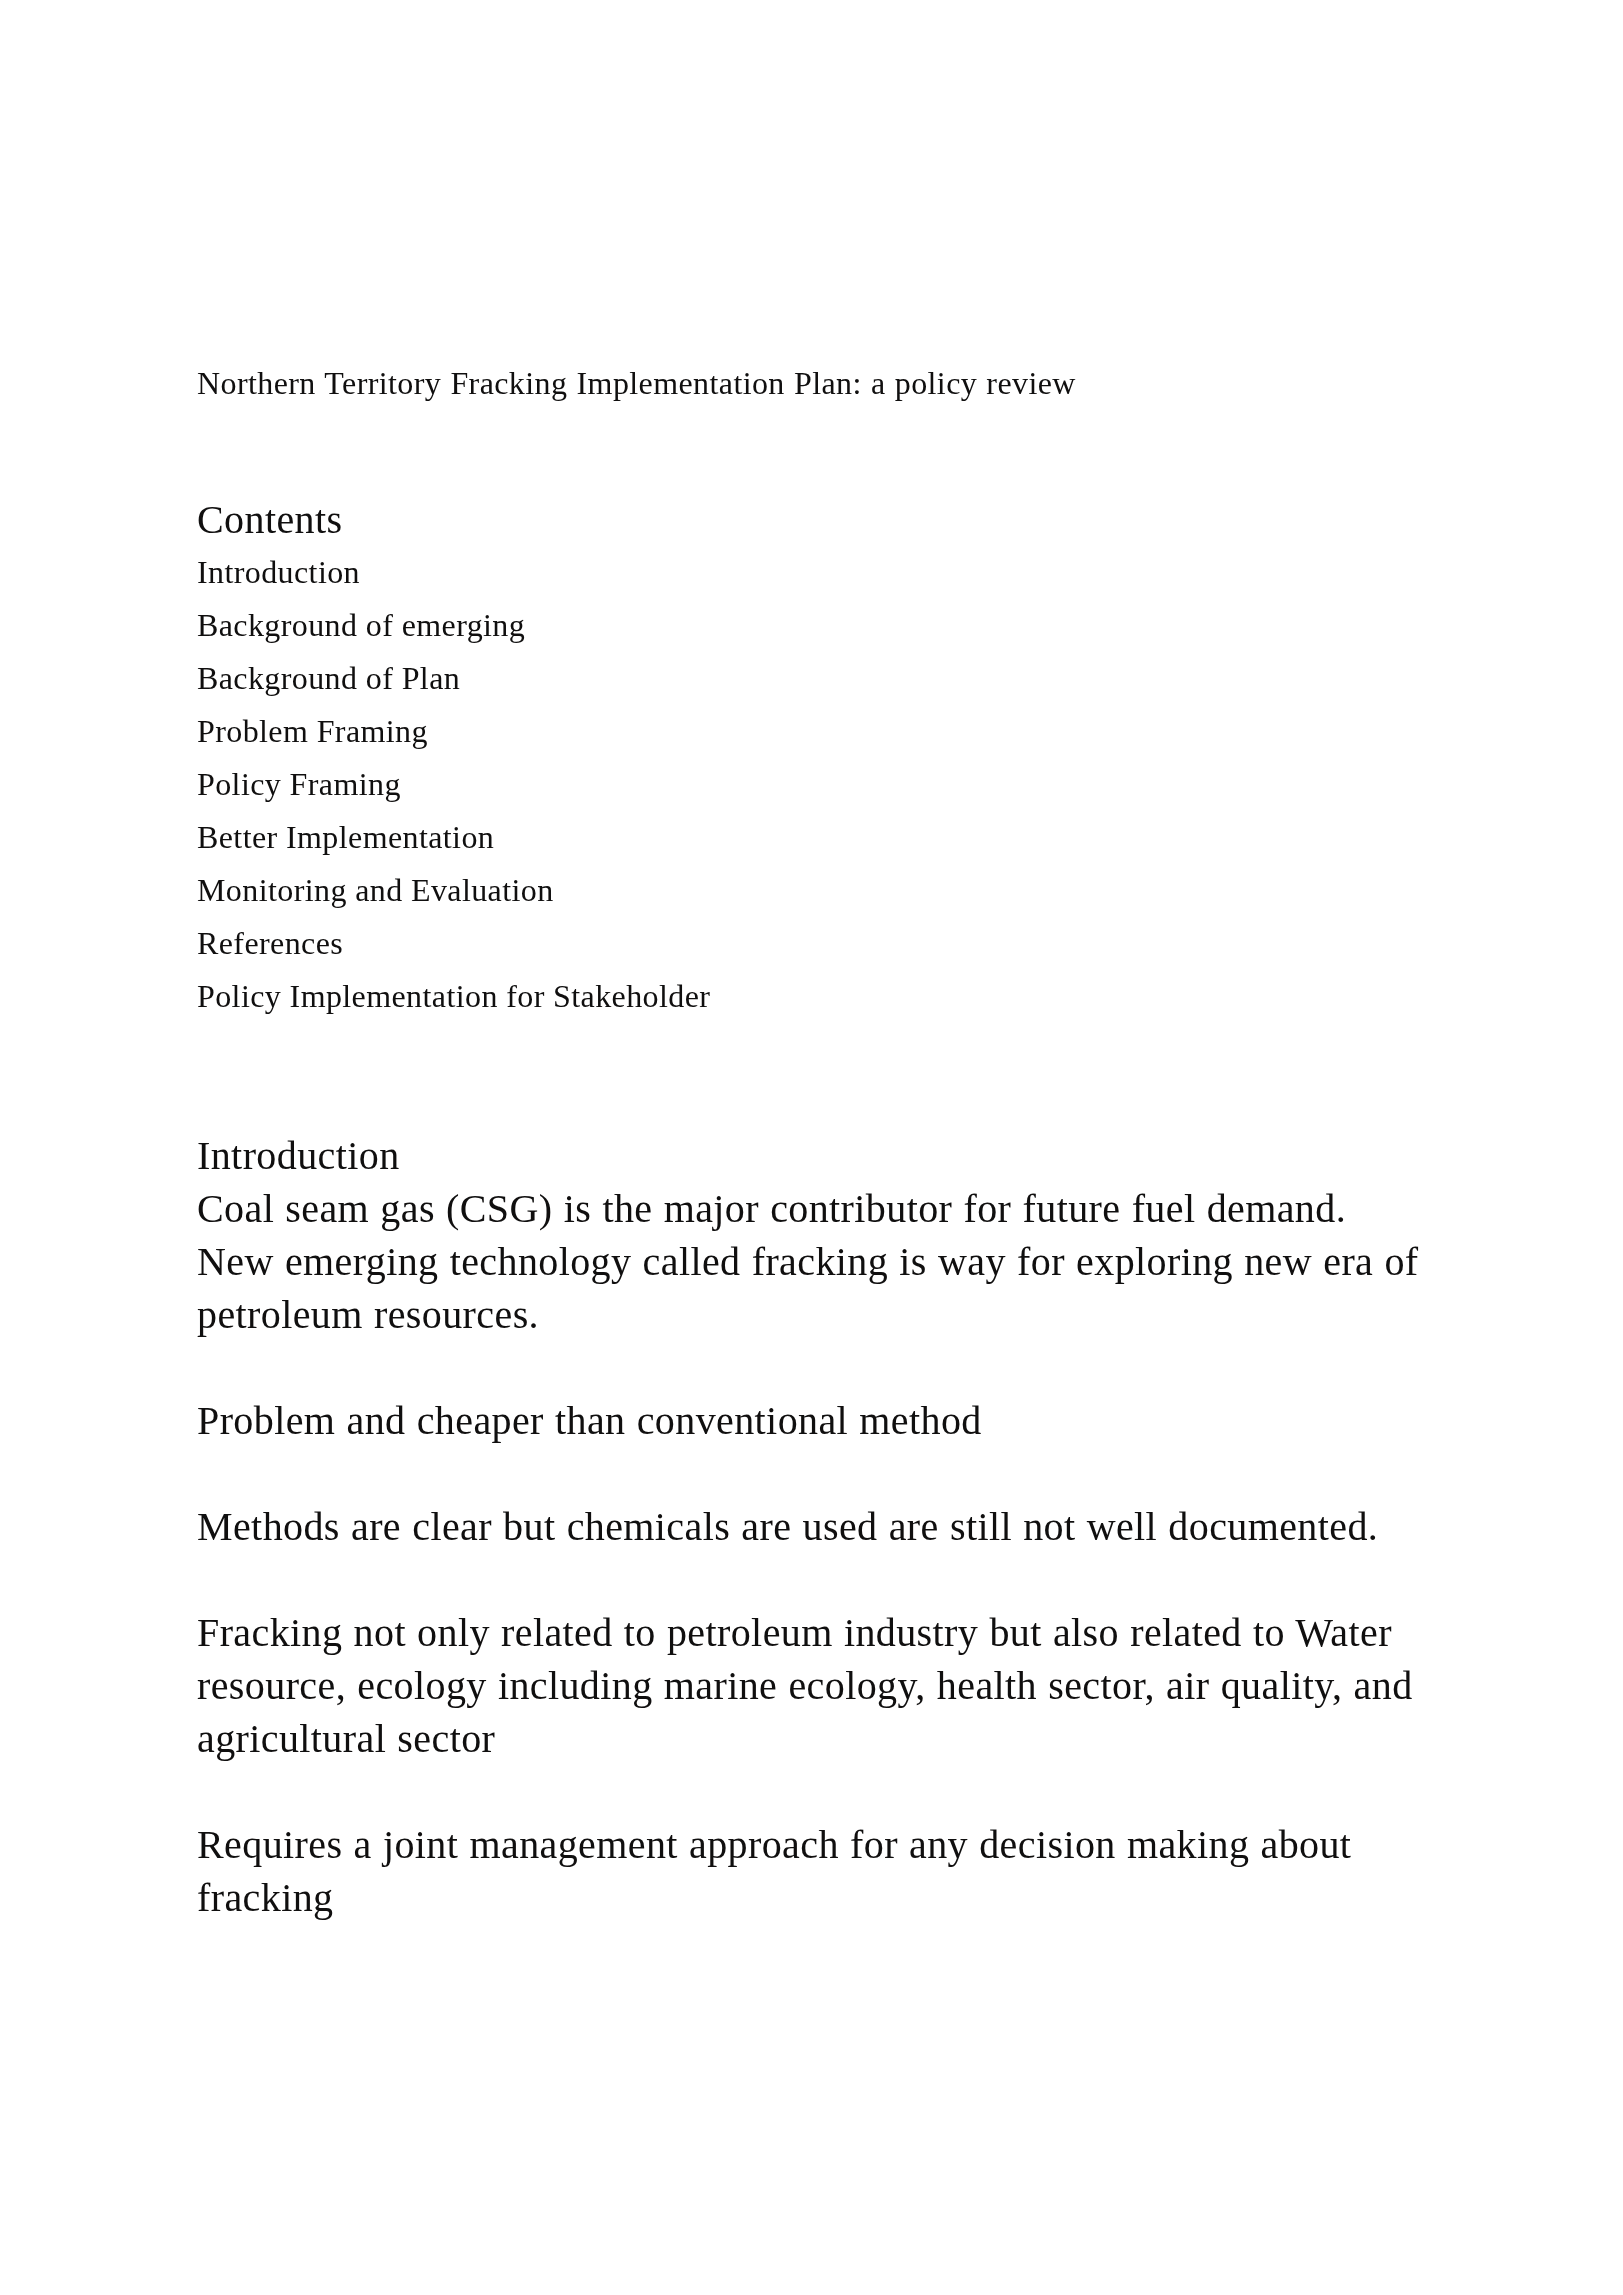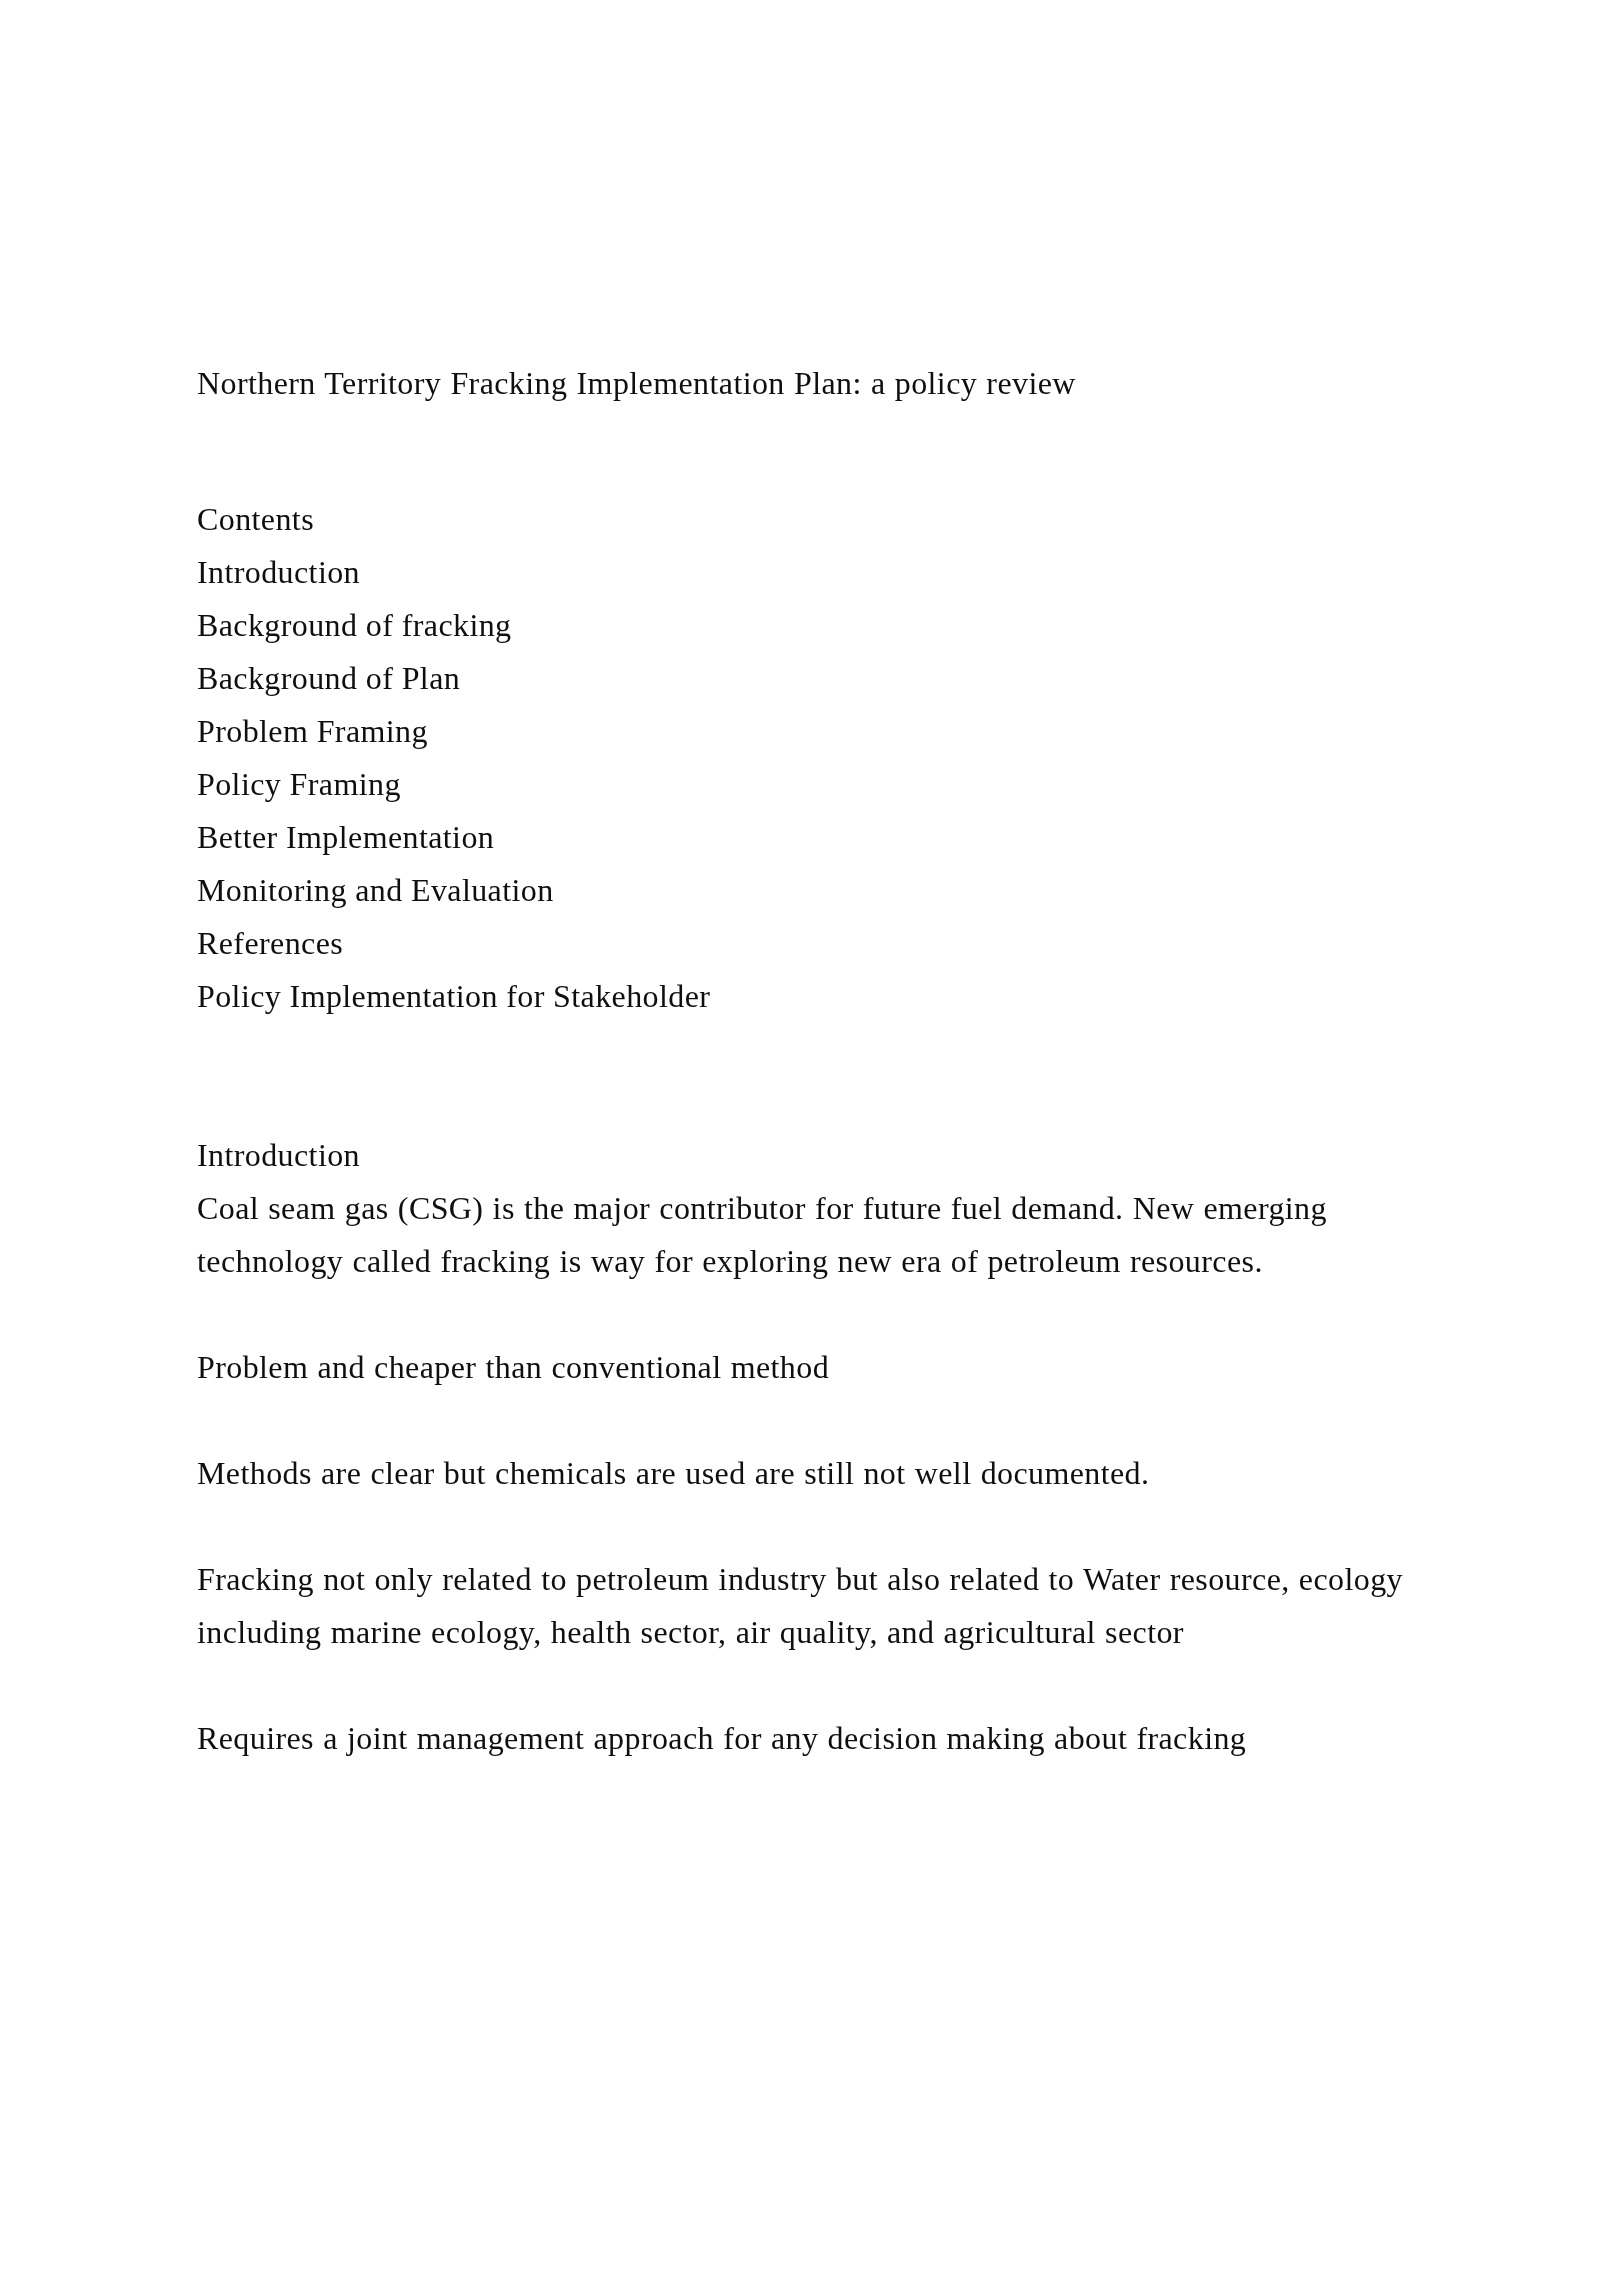--- a/index.html
+++ b/index.html
@@ -22,21 +22,21 @@
     margin-top: 24px;
   }
   .text-column {
     position: absolute;
     left: 197px;
     top: 333px;
     width: 1225px;
   }
   .doc-line,
   .doc-para {
-    font-size: 32px;
+    font-size: 40px;
     line-height: 53px;
     letter-spacing: 0.4px;
     color: #100f0f;
     font-weight: 400;
     margin: 0;
     text-align: left;
     white-space: normal;
     word-spacing: 0.8px;
   }
   .block {
@@ -69,21 +69,21 @@
   <div class="text-column">
 
     <h1 class="doc-para block" style="font-size:32px; font-weight:400; line-height:53px; margin:0;">Northern Territory Fracking Implementation Plan: a policy review</h1>
 
     <div class="gap-title"></div>
 
     <div class="doc-line block">Contents</div>
 
     <ul class="contents-list">
       <li>Introduction</li>
-      <li>Background of fracking</li>
+      <li>Background of emerging</li>
       <li>Background of Plan</li>
       <li>Problem Framing</li>
       <li>Policy Framing</li>
       <li>Better Implementation</li>
       <li>Monitoring and Evaluation</li>
       <li>References</li>
       <li>Policy Implementation for Stakeholder</li>
     </ul>
 
     <div class="gap-2"></div>

